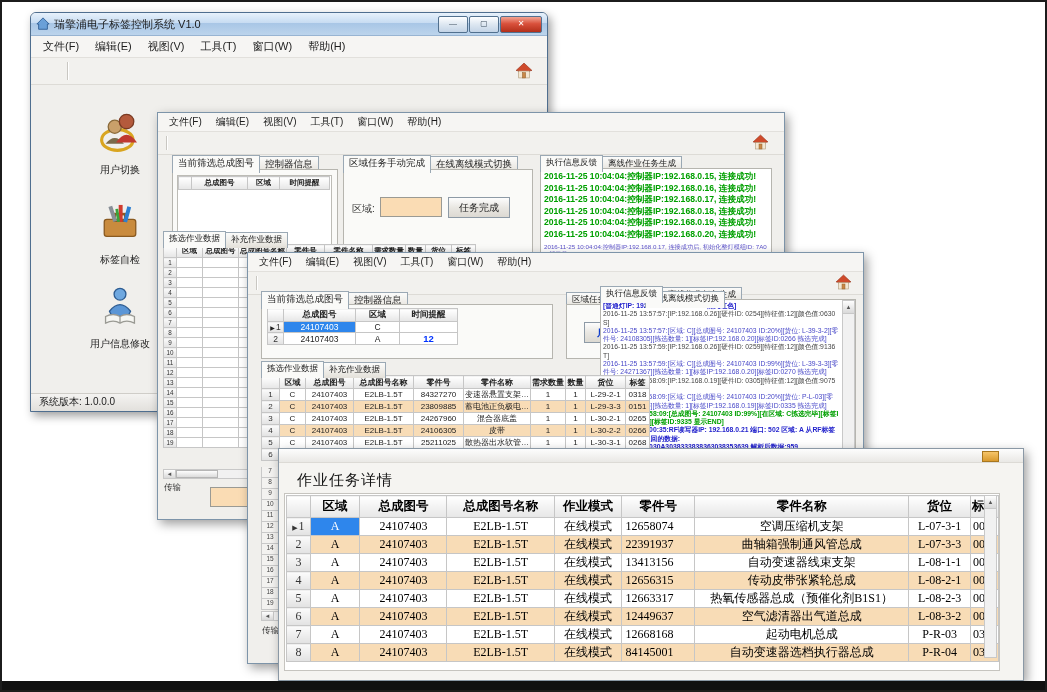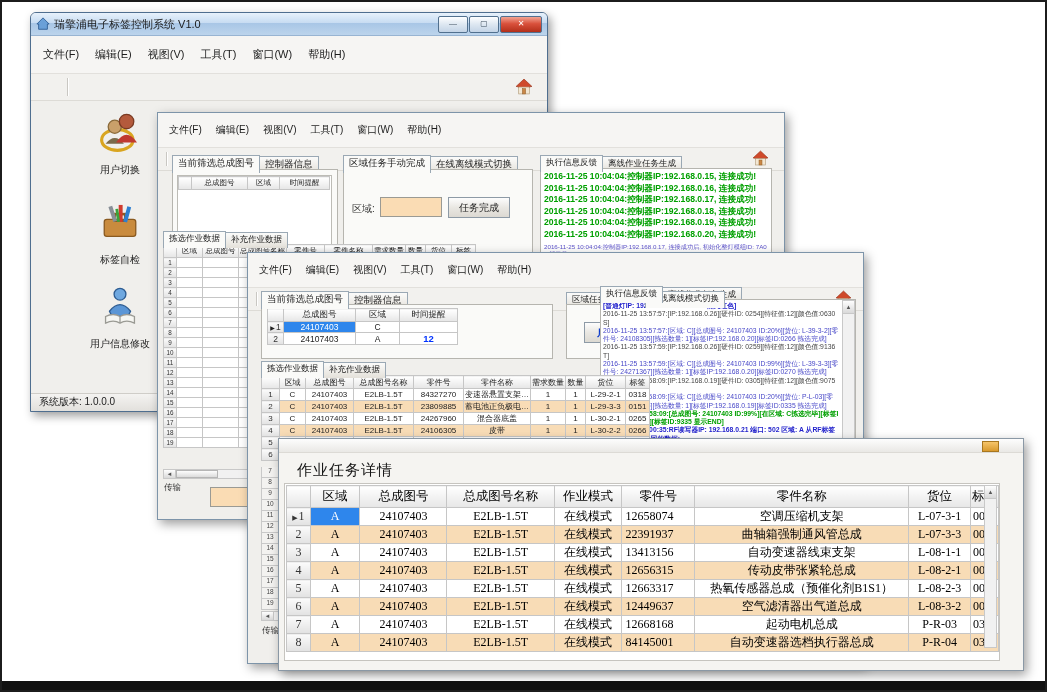--- a/index.html
+++ b/index.html
@@ -8,38 +8,38 @@
 
   
   .win{position:absolute;background:#f0efec;box-shadow:3px 4px 10px rgba(0,0,0,.38);box-sizing:border-box;}
   .w7{border:1px solid #4f6e8f;border-radius:6px 6px 0 0;}
   .plain{border:1px solid #7d94a9;}
   .titlebar{height:22px;background:linear-gradient(#e7f1fb,#c7dcf2 45%,#a8c6e6 46%,#bcd4ec);border-radius:5px 5px 0 0;display:flex;align-items:center;padding:0 5px;border-bottom:1px solid #98b4d2;}
   .title{font-size:11px;color:#1b1b1b;margin-left:4px;flex:1;white-space:nowrap;overflow:hidden;}
   .ctls{display:flex;}
   .ctl{width:28px;height:15px;border:1px solid #4d6télé78;border:1px solid #51708e;background:linear-gradient(#fdfeff,#dde7f1 50%,#c3d4e6);border-radius:2px;font-size:8px;line-height:13px;text-align:center;color:#3a4a5a;margin-left:1px;}
   .ctl.close{width:40px;background:linear-gradient(#f2a492,#d9513c 45%,#b22f1a);color:#fff;font-weight:bold;}
-  .menubar{display:flex;align-items:flex-start;background:#f6f5f3;border-bottom:1px solid #e2e0dc;padding:8px 4px;}
+  .menubar{display:flex;align-items:flex-start;background:#f6f5f3;border-bottom:1px solid #e2e0dc;padding:0 4px;}
   .m11 .mi{font-size:11px;padding:3px 8px;}
   .m10 .mi{font-size:10px;padding:2px 7px;}
   .mi{color:#1d1d1d;white-space:nowrap;}
   .toolbar{position:relative;border-bottom:1px solid #dddbd6;background:#f2f1ee;}
   .tdiv{position:absolute;left:36px;top:4px;bottom:4px;width:1px;background:#c9c7c2;border-right:1px solid #fff;}
   .homebox{position:absolute;width:20px;height:18px;}
 
   
   .tabs{display:flex;align-items:flex-end;}
   .gt{font-size:9.5px;padding:1px 5px 2px 5px;border:1px solid #9aa8b4;border-bottom:none;background:linear-gradient(#fbfbfa,#e4e1da);color:#222;margin-right:-1px;white-space:nowrap;}
   .gt.on{background:#fafaf8;position:relative;z-index:2;padding-bottom:3px;}
   .gbox{position:absolute;border:1px solid #b6b5af;background:#fafaf8;box-sizing:border-box;}
 
   
   table{border-collapse:collapse;table-layout:fixed;}
   .grid td,.grid th{border:1px solid #c6c6c6;padding:0 1px;white-space:nowrap;overflow:hidden;box-sizing:border-box;}
-  .grid th{background:linear-gradient(#ffffff,#e6e6e6);font-weight:normal;text-align:center;}
+  .grid th{background:linear-gradient(#ffffff,#e6e6e6);font-weight:bold;text-align:center;}
   .rowhdr{background:linear-gradient(#fbfbfb,#e2e2e2);text-align:center;color:#333;}
   .selcell{background:#2e86ec !important;color:#fff !important;}
   .mk{font-size:6px;color:#222;margin-right:1px;}
 
   
   .w2grid{font-size:7.5px;color:#222;}
   .w2grid td{height:10px;}
   .w2grid th{height:13px;font-size:7.5px;}
   .lg{color:#00a000;font-weight:bold;font-size:8.6px;line-height:11.6px;white-space:nowrap;overflow:hidden;}
   .lb{color:#5a50c8;font-size:6.2px;line-height:7.6px;margin-top:2px;word-break:break-all;}
@@ -670,21 +670,21 @@
         <div class="extcell">17</div>
         <div class="extcell">18</div>
         <div class="extcell">19</div>
       </div>
     <div class="hsb" style="left:13px;top:358px;width:30px;">
       <span class="hbtn">◄</span>
     </div>
     <span class="smalllabel" style="position:absolute;left:14px;top:372px;">传输</span>
   </div>
 
-  <div class="win plain w4" style="left:276px;top:436px;width:746px;height:233px;background:#f5f4f1;border-color:#8a98a5;z-index:4;">
+  <div class="win plain w4" style="left:276px;top:446px;width:746px;height:233px;background:#f5f4f1;border-color:#8a98a5;z-index:4;">
     <div style="height:13px;background:linear-gradient(#fdfdfd,#e9e8e5);border-bottom:1px solid #dcdad5;position:relative;">
       <span style="position:absolute;right:24px;top:2px;width:15px;height:9px;background:linear-gradient(#f6c56a,#d99a2e);border:1px solid #a8771f;"></span>
     </div>
     <div class="w4title" style="left:18px;top:22px;">作业任务详情</div>
     <div class="whitepanel" style="left:5px;top:44px;width:716px;height:178px;border-color:#c6c4bf;">
       <table class="grid" style="position:absolute;left:1px;top:1px;background:#fff;">
         <tbody>
             <tr>
           <th style="width:24px;" class="rowhdr"></th>
           <th style="width:50px;">区域</th>

